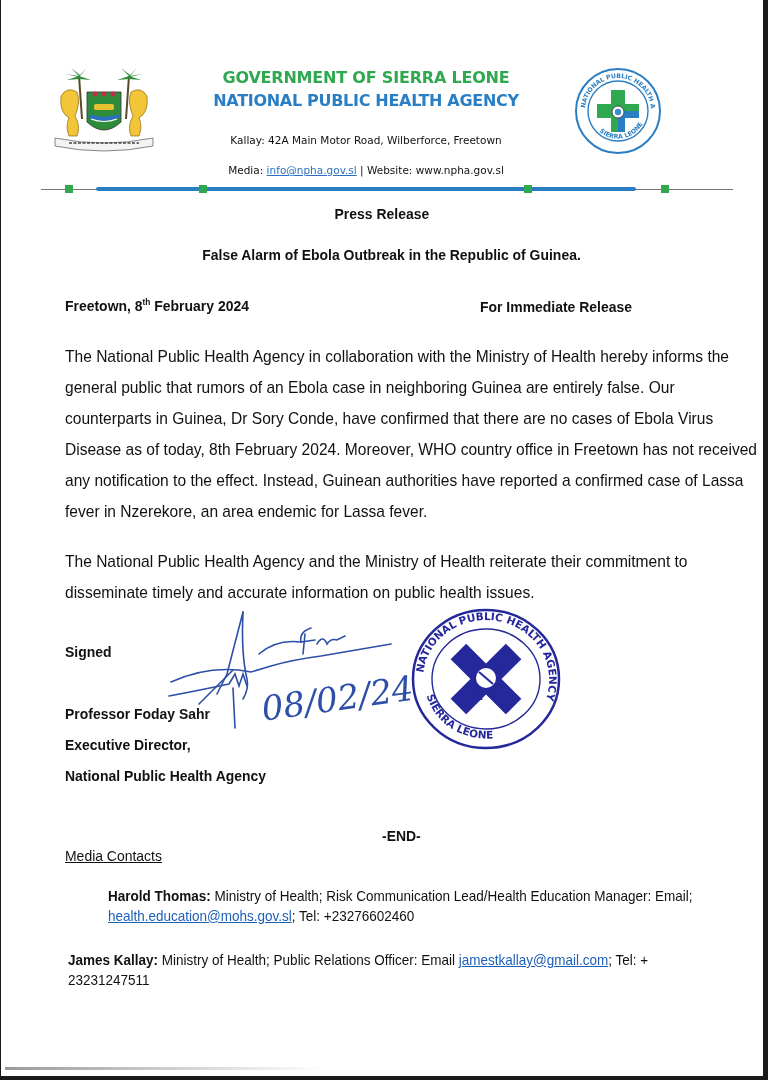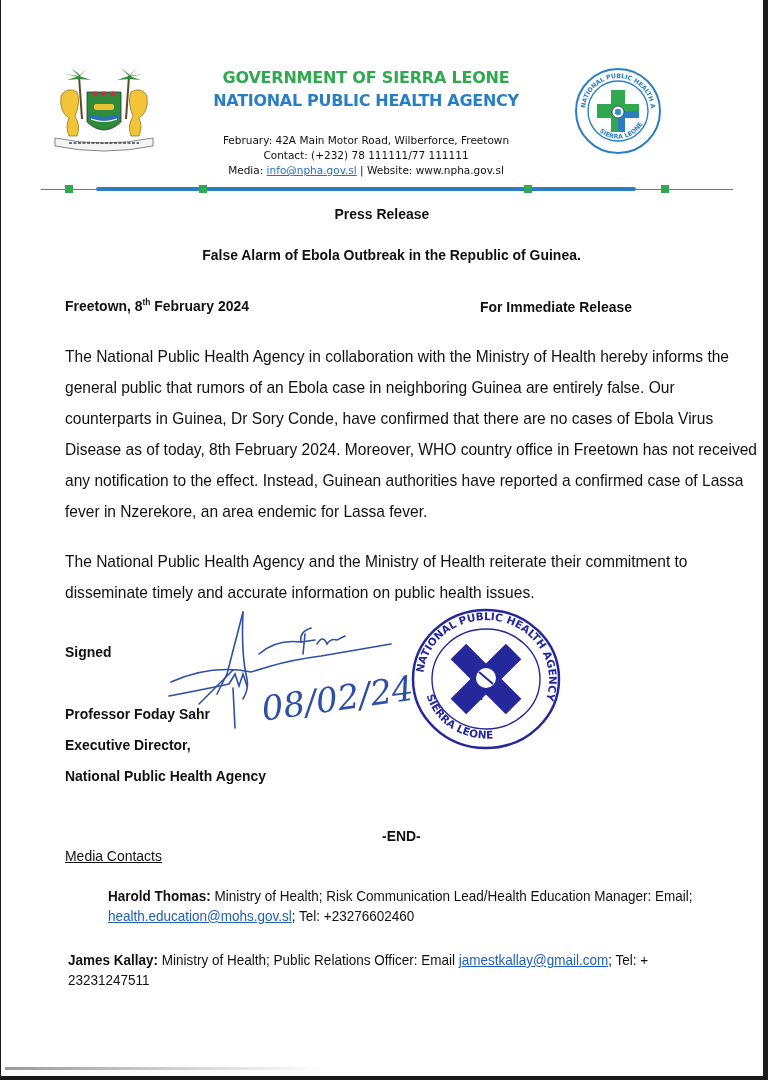--- a/index.html
+++ b/index.html
@@ -84,22 +84,21 @@
     <rect x="38" y="24" width="14" height="42" fill="#2fa84f"></rect>
     <rect x="24" y="38" width="42" height="14" fill="#2fa84f"></rect>
     <rect x="45" y="45" width="21" height="7" fill="#2a7fc4"></rect>
     <rect x="45" y="45" width="7" height="21" fill="#2a7fc4"></rect>
     <circle cx="45" cy="46" r="6" fill="#fff" stroke="#333" stroke-width="0.8"></circle>
     <circle cx="45" cy="46" r="3.2" fill="#3a8fd0"></circle>
   </svg>
 
   <div class="abs lh-gov">GOVERNMENT OF SIERRA LEONE</div>
   <div class="abs lh-agency">NATIONAL PUBLIC HEALTH AGENCY</div>
-  <div class="abs lh-line" style="top:134px">February: 42A Main Motor Road, Wilberforce, Freetown</div>
-  <div class="abs lh-line" style="top:149px">Contact: (+232) 78 111111/77 111111</div>
+  <div class="abs lh-line" style="top:134px">Kallay: 42A Main Motor Road, Wilberforce, Freetown</div>
   <div class="abs lh-line" style="top:164px"><span>Media: </span><a>info@npha.gov.sl</a><span> | Website: www.npha.gov.sl</span></div>
 
   <div class="abs rule-grey"></div>
   <div class="abs rule-blue"></div>
   <div class="abs sq" style="left:64px"></div>
   <div class="abs sq" style="left:198px"></div>
   <div class="abs sq" style="left:523px"></div>
   <div class="abs sq" style="left:660px"></div>
 
   <div class="abs t b center" style="left:0;width:762px;top:205px;transform:none;"><span style="display:inline-block;transform:scaleX(0.93)">Press Release</span></div>

